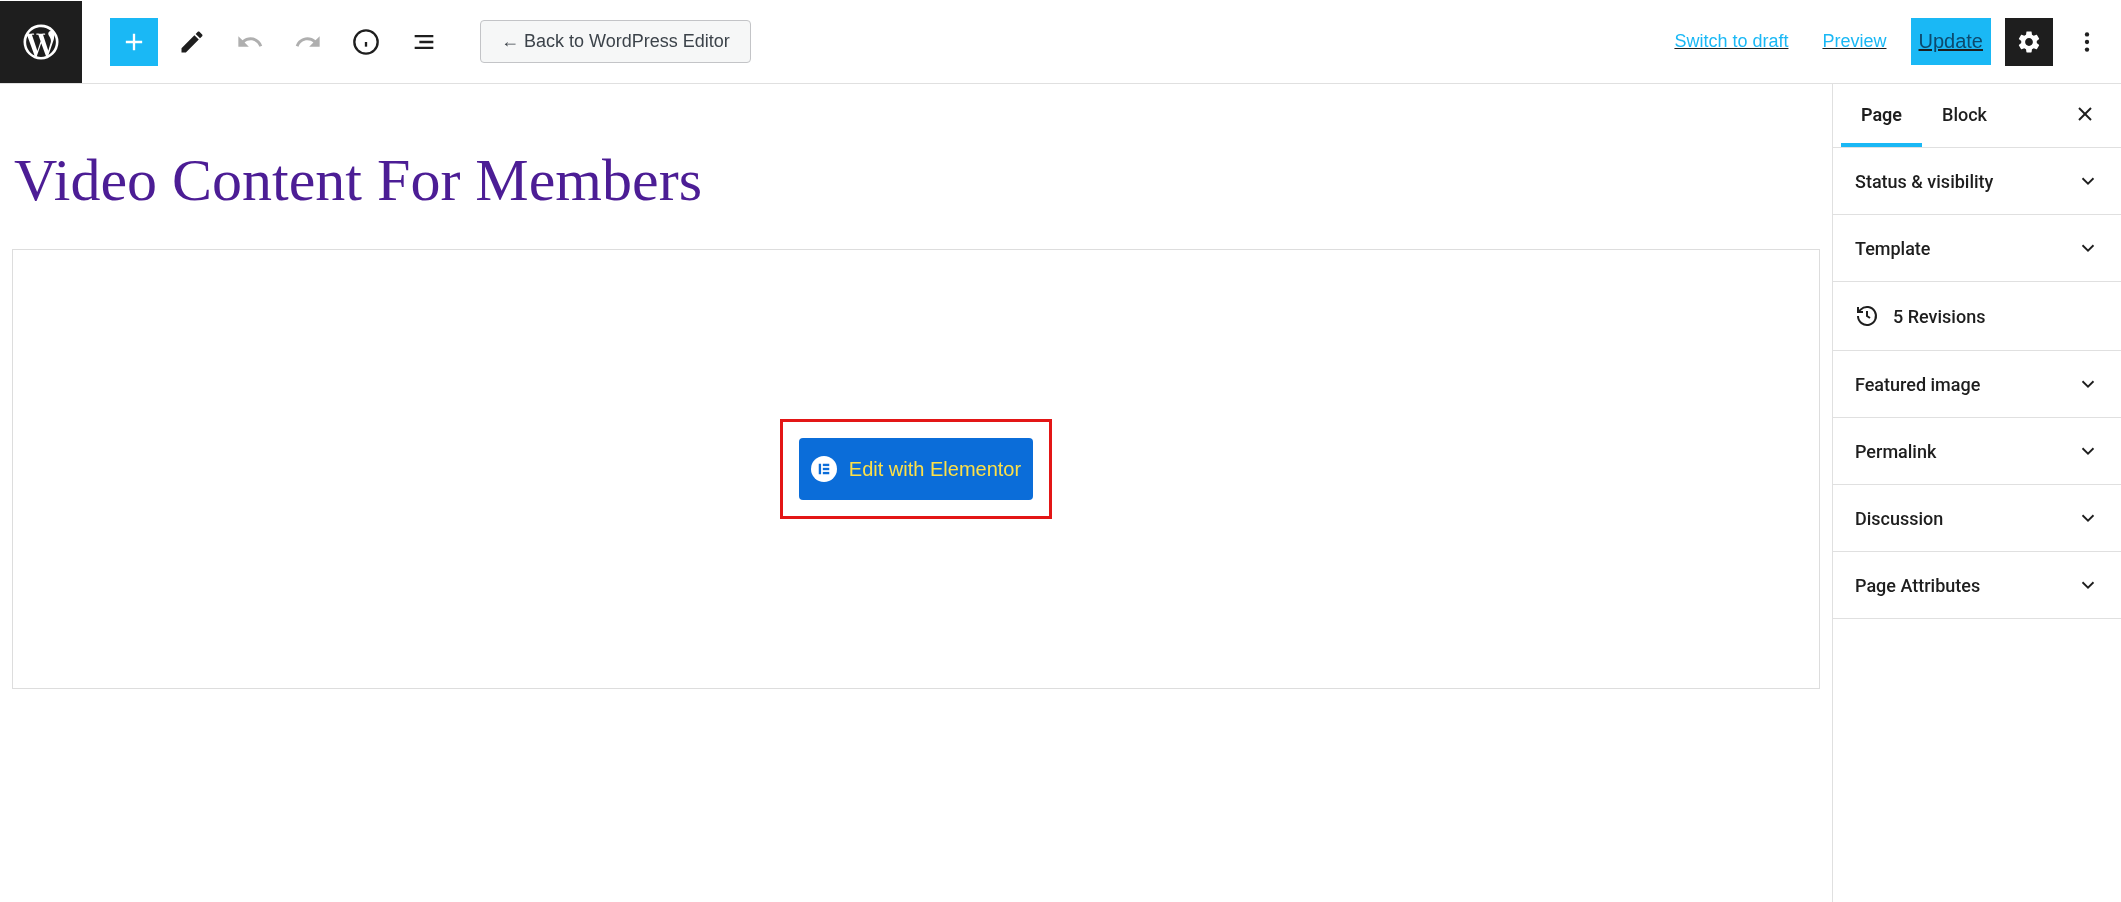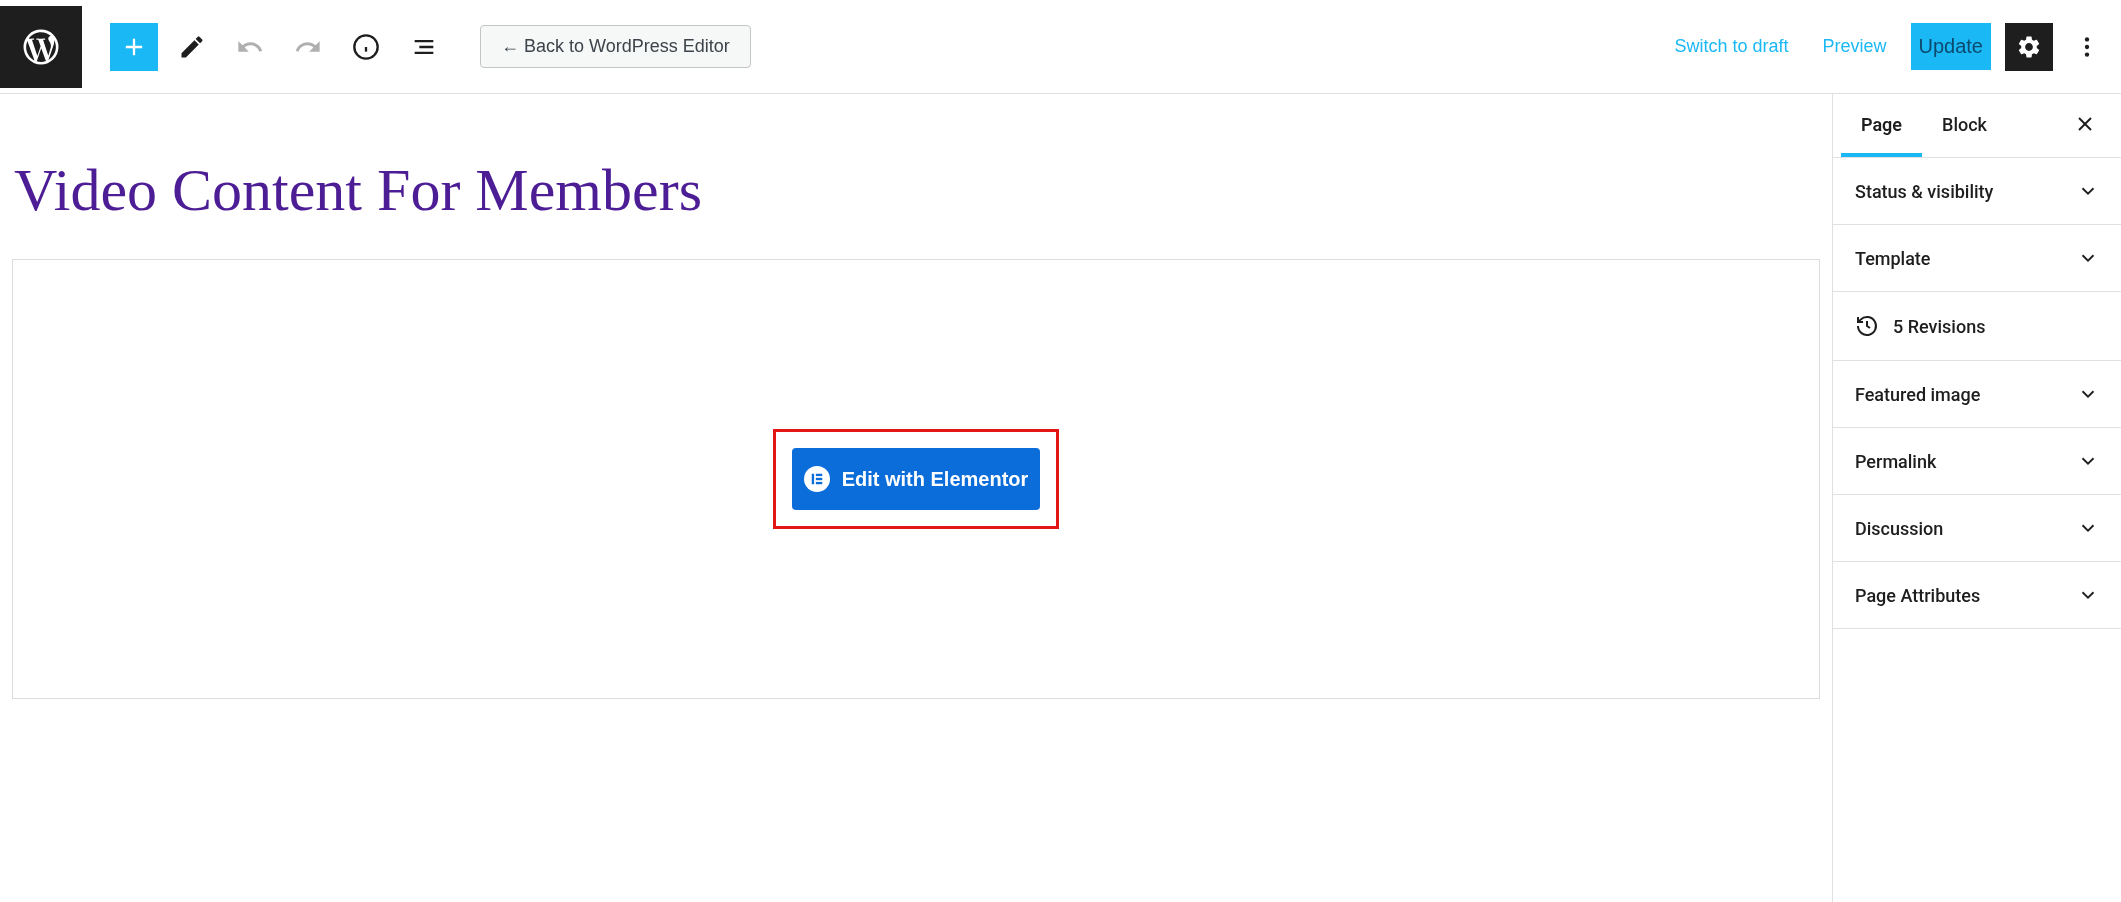--- a/index.html
+++ b/index.html
@@ -8,21 +8,21 @@
       box-sizing: border-box;
     }
     body {
       font-family: -apple-system, BlinkMacSystemFont, "Segoe UI", Roboto, Oxygen-Sans, Ubuntu, Cantarell, "Helvetica Neue", sans-serif;
       background: #fff;
       color: #1e1e1e;
     }
     .top-toolbar {
       display: flex;
       align-items: center;
-      height: 94px;
+      height: 84px;
       border-bottom: 1px solid #e0e0e0;
     }
     .wp-logo {
       width: 82px;
       height: 82px;
       background: #1e1e1e;
       display: flex;
       align-items: center;
       justify-content: center;
       flex-shrink: 0;
@@ -68,20 +68,21 @@
       color: #3c434a;
       font-size: 18px;
       cursor: pointer;
     }
     .toolbar-right {
       margin-left: auto;
       display: flex;
       align-items: center;
       gap: 14px;
       padding-right: 14px;
+      text-decoration: underline;
     }
     .link-btn {
       background: transparent;
       border: none;
       color: #1ab8f5;
       font-size: 18px;
       cursor: pointer;
       padding: 8px 10px;
     }
     .update-btn {
@@ -132,30 +133,29 @@
       display: flex;
       align-items: center;
       justify-content: center;
     }
     .elementor-highlight {
       border: 3px solid #e31616;
       padding: 16px;
     }
     .elementor-btn {
       background: #0b6dd9;
-      color: #ffffff;
+      color: #fde047;
       border: none;
       padding: 18px 12px;
       font-size: 20px;
       border-radius: 4px;
       display: flex;
       align-items: center;
       gap: 12px;
       cursor: pointer;
-      font-weight: bold;
     }
     .elementor-icon {
       width: 26px;
       height: 26px;
       background: #fff;
       border-radius: 50%;
       display: flex;
       align-items: center;
       justify-content: center;
     }

